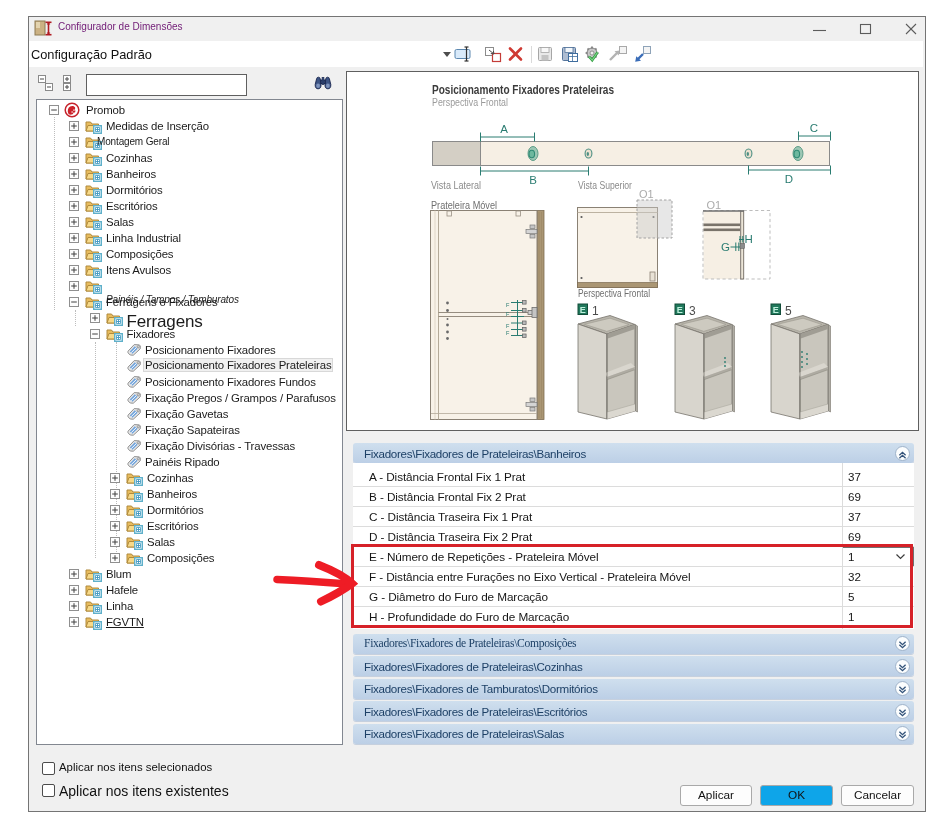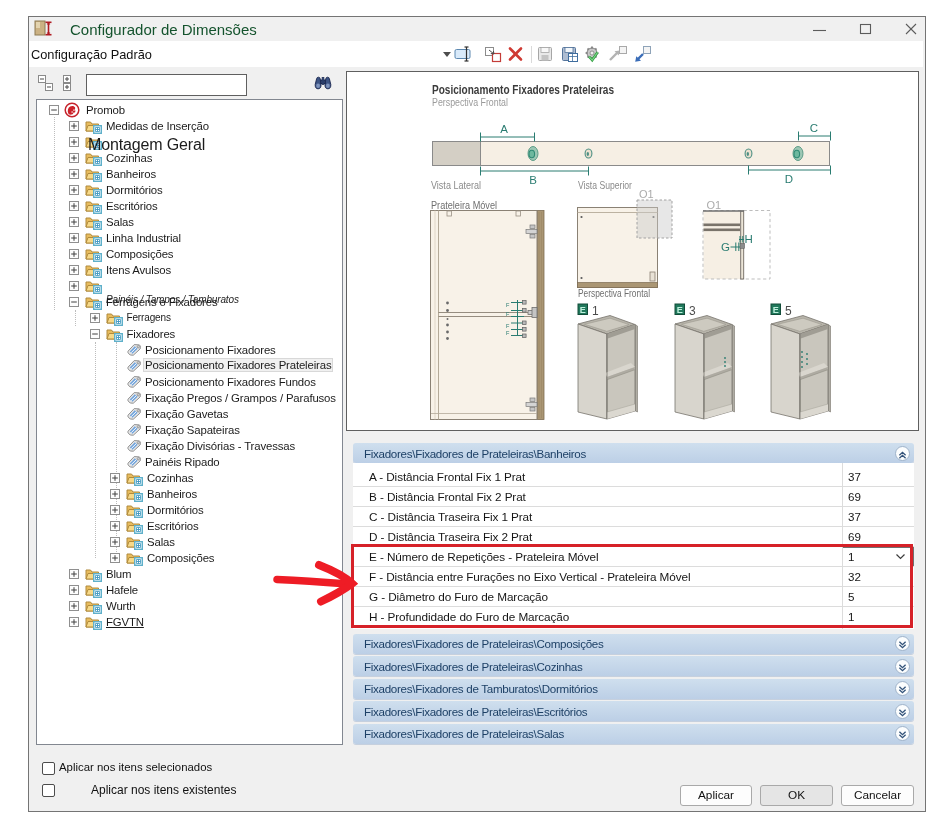--- a/index.html
+++ b/index.html
@@ -12,21 +12,21 @@
 <svg class="abs" style="left:34px;top:20px" width="20" height="17" viewBox="0 0 20 17">
 <rect x="1" y="1" width="10" height="14" fill="#cbb183" stroke="#8d7a52" stroke-width="1"></rect>
 <rect x="2" y="2" width="4" height="6" fill="#e3d3ae"></rect>
 <g stroke="#b01c23" stroke-width="1.6">
 <line x1="14.5" y1="2" x2="14.5" y2="15"></line>
       <line x1="11.5" y1="2.3" x2="17.5" y2="2.3"></line>
       <line x1="11.5" y1="14.7" x2="17.5" y2="14.7"></line>
 </g>
 <path d="M14.5 2 L12.7 4.6 L16.3 4.6 Z M14.5 15 L12.7 12.4 L16.3 12.4 Z" fill="#b01c23"></path>
 </svg>
-<div class="t" style="left:70px;top:21px;font-size:15px;color:#14532d;">Configurador de Dimensões</div>
+<div class="t" style="left:58px;top:21px;font-size:10px;color:#701a75;">Configurador de Dimensões</div>
 <svg class="abs" style="left:805px;top:20px" width="118" height="18" viewBox="0 0 118 18">
 <g stroke="#5c5c5c" stroke-width="1.1" fill="none">
 <line x1="8" y1="10.5" x2="21" y2="10.5"></line>
 <rect x="55.5" y="4.5" width="10" height="9"></rect>
 <line x1="101" y1="4" x2="111" y2="14"></line>
       <line x1="111" y1="4" x2="101" y2="14"></line>
 </g>
   </svg>
 <div class="abs" style="left:29px;top:41px;width:894px;height:26px;background:#ffffff;"></div>
 <div class="t" style="left:31px;top:47px;font-size:12.8px;color:#111;">Configuração Padrão</div>
@@ -158,21 +158,21 @@
 <svg class="abs" style="left:85px;top:134.5px" width="17" height="15" viewBox="0 0 17 15">
 <path d="M1 3 L5.5 3 L7 5 L13.5 5 L13.5 12 L1 12 Z" fill="#e8bc5e" stroke="#b08a3c" stroke-width="1"></path>
 <path d="M1 12 L3 6.5 L15 6.5 L13.5 12 Z" fill="#f7d988" stroke="#b08a3c" stroke-width="1"></path>
 <rect x="8.7" y="6.7" width="7.6" height="7.6" fill="#f4fbfd" stroke="#5fb0ca" stroke-width="1.4"></rect>
 <g stroke="#3e96bf" stroke-width=".9" fill="none">
 <rect x="10.6" y="8.6" width="3.8" height="3.8" fill="#ffffff" stroke-width=".8"></rect>
 <line x1="10.6" y1="10.5" x2="14.4" y2="10.5"></line>
 <line x1="12.5" y1="8.6" x2="12.5" y2="12.4"></line>
 </g>
 </svg>
-<div class="t" style="left:88px;top:135.5px;font-size:16px;color:#1b1b1b;letter-spacing:-0.15px;text-align:center;">Montagem Geral</div>
+<div class="t" style="left:97px;top:135.5px;font-size:10px;color:#1b1b1b;letter-spacing:-0.15px;text-align:center;">Montagem Geral</div>
 <svg class="abs" style="left:69.0px;top:152.5px" width="10" height="10" viewBox="0 0 10 10">
     <rect x="0.5" y="0.5" width="9" height="9" fill="#fdfdfd" stroke="#8f8f8f"></rect>
     <line x1="2.2" y1="5" x2="7.8" y2="5" stroke="#404040" stroke-width="1"></line>
     <line x1="5" y1="2.2" x2="5" y2="7.8" stroke="#404040" stroke-width="1"></line>
   </svg>
 <svg class="abs" style="left:85px;top:150.5px" width="17" height="15" viewBox="0 0 17 15">
 <path d="M1 3 L5.5 3 L7 5 L13.5 5 L13.5 12 L1 12 Z" fill="#e8bc5e" stroke="#b08a3c" stroke-width="1"></path>
 <path d="M1 12 L3 6.5 L15 6.5 L13.5 12 Z" fill="#f7d988" stroke="#b08a3c" stroke-width="1"></path>
 <rect x="8.7" y="6.7" width="7.6" height="7.6" fill="#f4fbfd" stroke="#5fb0ca" stroke-width="1.4"></rect>
 <g stroke="#3e96bf" stroke-width=".9" fill="none">
@@ -333,21 +333,21 @@
 <svg class="abs" style="left:105.5px;top:310.5px" width="17" height="15" viewBox="0 0 17 15">
 <path d="M1 3 L5.5 3 L7 5 L13.5 5 L13.5 12 L1 12 Z" fill="#e8bc5e" stroke="#b08a3c" stroke-width="1"></path>
 <path d="M1 12 L3 6.5 L15 6.5 L13.5 12 Z" fill="#f7d988" stroke="#b08a3c" stroke-width="1"></path>
 <rect x="8.7" y="6.7" width="7.6" height="7.6" fill="#f4fbfd" stroke="#5fb0ca" stroke-width="1.4"></rect>
 <g stroke="#3e96bf" stroke-width=".9" fill="none">
 <rect x="10.6" y="8.6" width="3.8" height="3.8" fill="#ffffff" stroke-width=".8"></rect>
 <line x1="10.6" y1="10.5" x2="14.4" y2="10.5"></line>
 <line x1="12.5" y1="8.6" x2="12.5" y2="12.4"></line>
 </g>
 </svg>
-<div class="t" style="left:126.5px;top:311.5px;font-size:10px;color:#1b1b1b;letter-spacing:-0.15px;">Ferragens</div>
+<div class="t" style="left:126.5px;top:311.5px;font-size:17px;color:#1b1b1b;letter-spacing:-0.15px;">Ferragens</div>
 <svg class="abs" style="left:89.5px;top:328.5px" width="10" height="10" viewBox="0 0 10 10">
     <rect x="0.5" y="0.5" width="9" height="9" fill="#fdfdfd" stroke="#8f8f8f"></rect>
     <line x1="2.2" y1="5" x2="7.8" y2="5" stroke="#404040" stroke-width="1"></line>
   </svg>
 <svg class="abs" style="left:105.5px;top:326.5px" width="17" height="15" viewBox="0 0 17 15">
 <path d="M1 3 L5.5 3 L7 5 L13.5 5 L13.5 12 L1 12 Z" fill="#e8bc5e" stroke="#b08a3c" stroke-width="1"></path>
 <path d="M1 12 L3 6.5 L15 6.5 L13.5 12 Z" fill="#f7d988" stroke="#b08a3c" stroke-width="1"></path>
 <rect x="8.7" y="6.7" width="7.6" height="7.6" fill="#f4fbfd" stroke="#5fb0ca" stroke-width="1.4"></rect>
 <g stroke="#3e96bf" stroke-width=".9" fill="none">
 <rect x="10.6" y="8.6" width="3.8" height="3.8" fill="#ffffff" stroke-width=".8"></rect>
@@ -548,41 +548,41 @@
 <svg class="abs" style="left:85px;top:598.5px" width="17" height="15" viewBox="0 0 17 15">
 <path d="M1 3 L5.5 3 L7 5 L13.5 5 L13.5 12 L1 12 Z" fill="#e8bc5e" stroke="#b08a3c" stroke-width="1"></path>
 <path d="M1 12 L3 6.5 L15 6.5 L13.5 12 Z" fill="#f7d988" stroke="#b08a3c" stroke-width="1"></path>
 <rect x="8.7" y="6.7" width="7.6" height="7.6" fill="#f4fbfd" stroke="#5fb0ca" stroke-width="1.4"></rect>
 <g stroke="#3e96bf" stroke-width=".9" fill="none">
 <rect x="10.6" y="8.6" width="3.8" height="3.8" fill="#ffffff" stroke-width=".8"></rect>
 <line x1="10.6" y1="10.5" x2="14.4" y2="10.5"></line>
 <line x1="12.5" y1="8.6" x2="12.5" y2="12.4"></line>
 </g>
 </svg>
-<div class="t" style="left:106px;top:599.5px;font-size:11.4px;color:#1b1b1b;letter-spacing:-0.15px;">Wurth</div>
+<div class="t" style="left:106px;top:599.5px;font-size:11.4px;color:#1b1b1b;letter-spacing:-0.15px;">Linha</div>
 <svg class="abs" style="left:69.0px;top:616.5px" width="10" height="10" viewBox="0 0 10 10">
     <rect x="0.5" y="0.5" width="9" height="9" fill="#fdfdfd" stroke="#8f8f8f"></rect>
     <line x1="2.2" y1="5" x2="7.8" y2="5" stroke="#404040" stroke-width="1"></line>
     <line x1="5" y1="2.2" x2="5" y2="7.8" stroke="#404040" stroke-width="1"></line>
   </svg>
 <svg class="abs" style="left:85px;top:614.5px" width="17" height="15" viewBox="0 0 17 15">
 <path d="M1 3 L5.5 3 L7 5 L13.5 5 L13.5 12 L1 12 Z" fill="#e8bc5e" stroke="#b08a3c" stroke-width="1"></path>
 <path d="M1 12 L3 6.5 L15 6.5 L13.5 12 Z" fill="#f7d988" stroke="#b08a3c" stroke-width="1"></path>
 <rect x="8.7" y="6.7" width="7.6" height="7.6" fill="#f4fbfd" stroke="#5fb0ca" stroke-width="1.4"></rect>
 <g stroke="#3e96bf" stroke-width=".9" fill="none">
 <rect x="10.6" y="8.6" width="3.8" height="3.8" fill="#ffffff" stroke-width=".8"></rect>
 <line x1="10.6" y1="10.5" x2="14.4" y2="10.5"></line>
 <line x1="12.5" y1="8.6" x2="12.5" y2="12.4"></line>
 </g>
 </svg>
 <div class="t" style="left:106px;top:615.5px;font-size:11.4px;color:#1b1b1b;letter-spacing:-0.15px;text-decoration:underline;">FGVTN</div>
 <div class="abs" style="left:42px;top:762px;width:11px;height:11px;background:#fff;border:1px solid #4c4c4c;border-radius:2px;"></div>
 <div class="t" style="left:59px;top:761px;font-size:11.4px;color:#111;">Aplicar nos itens selecionados</div>
 <div class="abs" style="left:42px;top:784px;width:11px;height:11px;background:#fff;border:1px solid #4c4c4c;border-radius:2px;"></div>
-<div class="t" style="left:59px;top:783px;font-size:12px;color:#111;margin-left:32px;">Aplicar nos itens existentes</div>
+<div class="t" style="left:59px;top:783px;font-size:14px;color:#111;">Aplicar nos itens existentes</div>
 <div class="abs" style="left:346px;top:71px;width:571px;height:358px;background:#ffffff;border:1px solid #5f5f5f;"></div>
 <svg class="abs" style="left:347px;top:72px" width="570" height="357" viewBox="0 0 570 357">
 <g font-family="Liberation Sans, sans-serif">
 
 <text x="85" y="22" font-size="12.5" font-weight="bold" fill="#3c3c3c" textLength="182" lengthAdjust="spacingAndGlyphs">Posicionamento Fixadores Prateleiras</text>
 <text x="85" y="34" font-size="10.5" fill="#9a9a9a" textLength="76" lengthAdjust="spacingAndGlyphs">Perspectiva Frontal</text>
 
 <rect x="85.5" y="69.5" width="397" height="24" fill="#f6efe4" stroke="#8a8a8a"></rect>
 <rect x="85.5" y="69.5" width="48" height="24" fill="#d4cfc5" stroke="#8a8a8a"></rect>
 
@@ -807,21 +807,21 @@
 <div class="abs" style="left:842px;top:463px;width:0px;height:166px;border-left:1px solid #dcdcdc;"></div>
 <div class="abs" style="left:351px;top:543.5px;width:556px;height:78px;border:3px solid #d62128;"></div>
 <svg class="abs" style="left:268px;top:558px" width="92" height="52" viewBox="0 0 92 52">
 <g fill="none" stroke="#ee1c25" stroke-linecap="round">
 <path d="M9 21.5 Q40 23 77 25.8" stroke-width="7.5"></path>
 <path d="M51 7 Q74 16 84 25.5 Q72 34.5 53 43.5" stroke-width="8"></path>
 </g>
   </svg>
 <div class="abs" style="left:353px;top:633.5px;width:561px;height:20px;border-radius:3px;
 background:linear-gradient(#cfdfee,#bccfe6);box-shadow:0 1px 0 rgba(120,150,190,.35);"></div>
-<div class="t" style="left:364px;top:637.0px;font-size:11.6px;color:#1d4066;letter-spacing:-0.3px;">Fixadores\Fixadores de Prateleiras\Composições</div>
+<div class="t" style="left:364px;top:637.0px;font-size:11.6px;color:#1d4066;letter-spacing:-0.3px;font-family:Liberation Serif, serif;">Fixadores\Fixadores de Prateleiras\Composições</div>
 <svg class="abs" style="left:895px;top:636.0px" width="15" height="15" viewBox="0 0 15 15">
 <circle cx="7.5" cy="7.5" r="7" fill="#fbfdfe" stroke="#9eb2c9"></circle>
 <path d="M4.4 5.7 L7.5 8.7 L10.6 5.7 M4.4 8.7 L7.5 11.7 L10.6 8.7" fill="none" stroke="#33537a" stroke-width="1.3"></path>
   </svg>
 <div class="abs" style="left:353px;top:656.0px;width:561px;height:20px;border-radius:3px;
 background:linear-gradient(#cfdfee,#bccfe6);box-shadow:0 1px 0 rgba(120,150,190,.35);"></div>
 <div class="t" style="left:364px;top:659.5px;font-size:11.6px;color:#1d4066;letter-spacing:-0.3px;">Fixadores\Fixadores de Prateleiras\Cozinhas</div>
 <svg class="abs" style="left:895px;top:658.5px" width="15" height="15" viewBox="0 0 15 15">
 <circle cx="7.5" cy="7.5" r="7" fill="#fbfdfe" stroke="#9eb2c9"></circle>
 <path d="M4.4 5.7 L7.5 8.7 L10.6 5.7 M4.4 8.7 L7.5 11.7 L10.6 8.7" fill="none" stroke="#33537a" stroke-width="1.3"></path>
@@ -842,16 +842,16 @@
   </svg>
 <div class="abs" style="left:353px;top:723.5px;width:561px;height:20px;border-radius:3px;
 background:linear-gradient(#cfdfee,#bccfe6);box-shadow:0 1px 0 rgba(120,150,190,.35);"></div>
 <div class="t" style="left:364px;top:727.0px;font-size:11.6px;color:#1d4066;letter-spacing:-0.3px;">Fixadores\Fixadores de Prateleiras\Salas</div>
 <svg class="abs" style="left:895px;top:726.0px" width="15" height="15" viewBox="0 0 15 15">
 <circle cx="7.5" cy="7.5" r="7" fill="#fbfdfe" stroke="#9eb2c9"></circle>
 <path d="M4.4 5.7 L7.5 8.7 L10.6 5.7 M4.4 8.7 L7.5 11.7 L10.6 8.7" fill="none" stroke="#33537a" stroke-width="1.3"></path>
   </svg>
 <div class="abs" style="left:680px;top:785px;width:70px;height:19px;background:#fdfdfd;
 border:1px solid #a9a9a9;border-radius:3px;text-align:center;line-height:19px;font-size:11.8px;color:#111;">Aplicar</div>
-<div class="abs" style="left:760px;top:785px;width:71px;height:19px;background:#e5e5e5;
+<div class="abs" style="left:760px;top:785px;width:71px;height:19px;background:#0ea5e9;
 border:1px solid #a9a9a9;border-radius:3px;text-align:center;line-height:19px;font-size:11.8px;color:#111;">OK</div>
 <div class="abs" style="left:841px;top:785px;width:71px;height:19px;background:#fdfdfd;
 border:1px solid #a9a9a9;border-radius:3px;text-align:center;line-height:19px;font-size:11.8px;color:#111;">Cancelar</div>
 
 </body></html>

